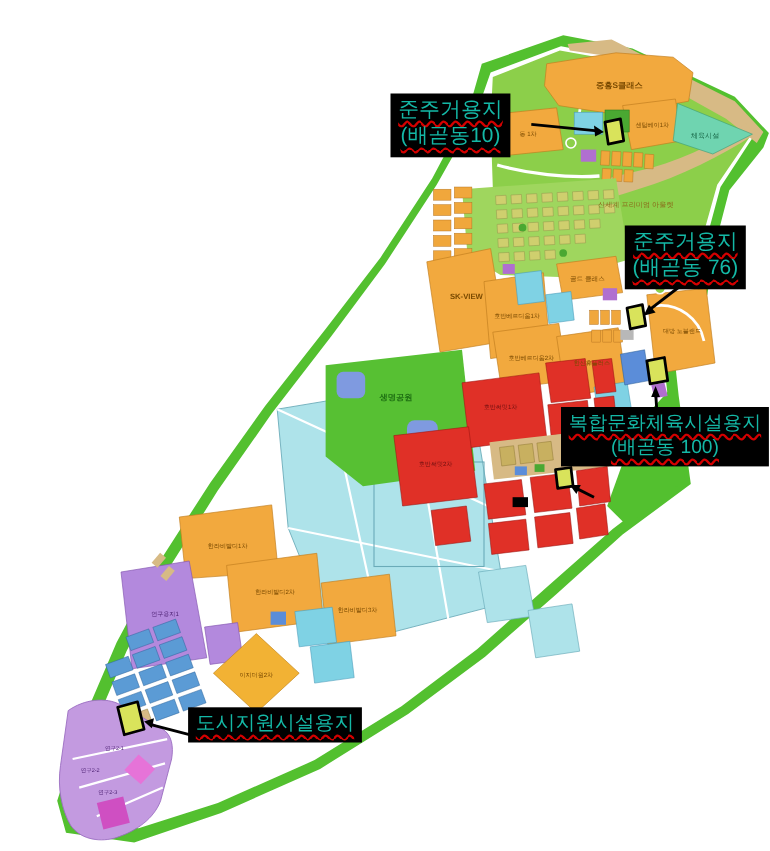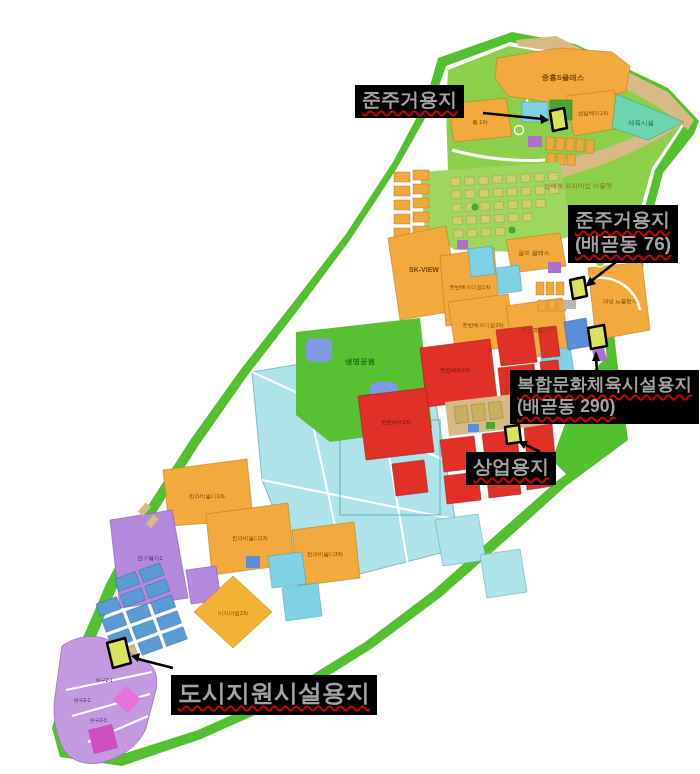--- a/index.html
+++ b/index.html
@@ -1,20 +1,20 @@
 <!DOCTYPE html>
 <html><head>
 <meta charset="utf-8">
 <style>
   html,body{margin:0;padding:0;background:#ffffff;}
   #stage{position:relative;width:700px;height:774px;background:#ffffff;overflow:hidden;
          font-family:"Liberation Sans","DejaVu Sans",sans-serif;}
   #map-svg{position:absolute;left:0;top:0;z-index:1;}
-  .callout{position:absolute;z-index:10;background:#000;color:#a3a3a3;font-weight:bold;
-           padding:3px 7px 6px 7px;line-height:1.28;white-space:nowrap;}
+  .callout{position:absolute;z-index:10;background:#000;color:#14b8a6;font-weight:normal;
+           text-align:center;padding:3px 7px 6px 7px;line-height:1.28;white-space:nowrap;}
   .callout .ln{display:block;text-decoration:underline wavy #d40000 2px;text-underline-offset:4px;}
   text{font-family:"Liberation Sans","DejaVu Sans",sans-serif;}
 </style>
 </head>
 <body>
 
 <div id="stage">
 <svg id="map-svg" width="700" height="774" viewBox="0 0 700 774">
 
   <g>
@@ -253,28 +253,28 @@
     <text x="150" y="560" font-size="5.5" fill="#4a1e70">연구용지1</text>
     <text x="233" y="615" font-size="5.5" fill="#7a4a00">이지더원2차</text>
     <text x="104" y="682" font-size="5" fill="#4a1e70">연구2-1</text>
     <text x="82" y="702" font-size="5" fill="#4a1e70">연구2-2</text>
     <text x="98" y="722" font-size="5" fill="#4a1e70">연구2-3</text>
   </g>
 </svg>
 
   <div class="callout" style="left:355px;top:85px;font-size:19px;">
     <span class="ln">준주거용지</span>
+    <span class="ln">(배곧동10)</span>
   </div>
   <div class="callout" style="left:568px;top:205px;font-size:19px;">
     <span class="ln">준주거용지</span>
     <span class="ln">(배곧동 76)</span>
   </div>
   <div class="callout" style="left:510px;top:370px;font-size:17.5px;">
     <span class="ln">복합문화체육시설용지</span>
-    <span class="ln">(배곧동 290)</span>
+    <span class="ln">(배곧동 100)</span>
   </div>
   <div class="callout" style="left:466px;top:452px;font-size:19px;">
-    <span class="ln">상업용지</span>
-  </div>
-  <div class="callout" style="left:171px;top:643px;font-size:24px;margin-top:32px;">
+  </div>
+  <div class="callout" style="left:171px;top:643px;font-size:18px;">
     <span class="ln">도시지원시설용지</span>
   </div>
 </div>
 
 </body></html>

